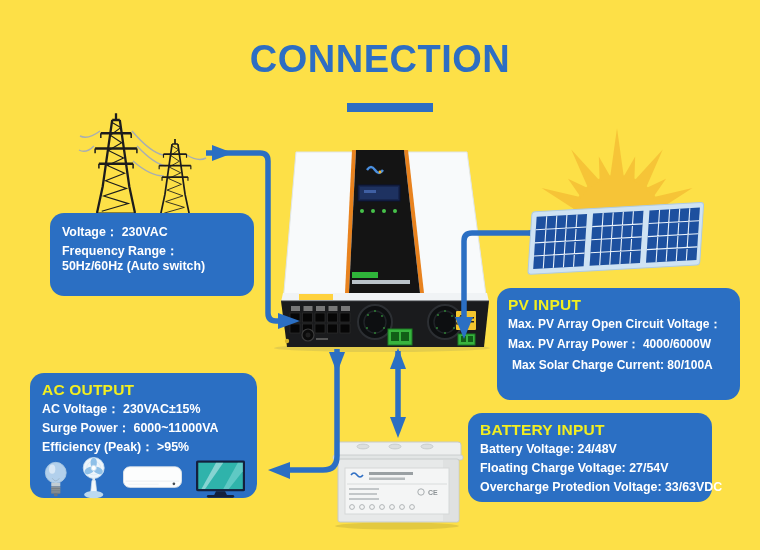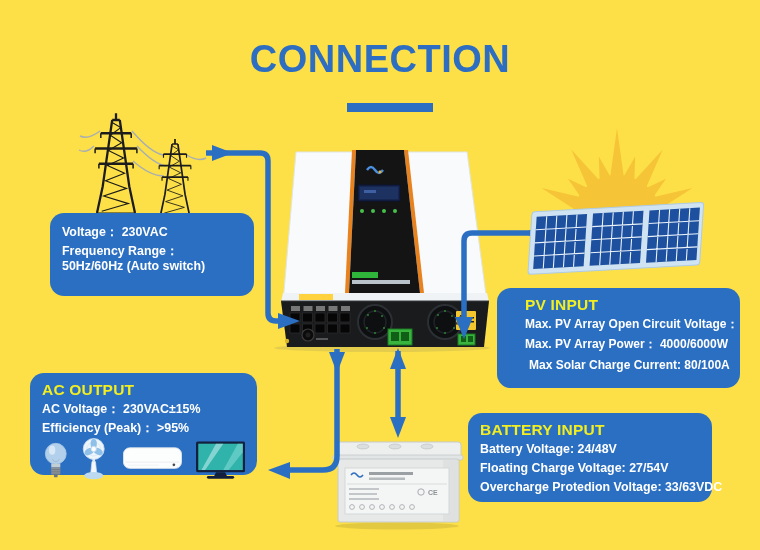--- a/index.html
+++ b/index.html
@@ -13,22 +13,22 @@
   .towers{left:78px;top:110px;z-index:2;}
   .sunpanel{left:525px;top:120px;z-index:4;}
   .inverter{left:270px;top:138px;z-index:2;}
   .battery{left:331px;top:438px;z-index:2;}
   .info-box{position:absolute;background:#2b6fc3;border-radius:14px;color:#ffffff;
             box-sizing:border-box;z-index:5;}
   .info-box h2{margin:0 0 3px 0;font-size:15.5px;font-weight:800;color:#f2ee20;letter-spacing:.2px;}
   .spec{font-size:12.4px;font-weight:700;line-height:1.2;margin-top:4px;white-space:nowrap;}
   .spec.tight{margin-top:0;}
   .box-ac-input{left:50px;top:213px;width:204px;height:83px;padding:8px 12px;}
-  .box-ac-output{left:30px;top:373px;width:227px;height:102px;padding:8px 12px 6px;}
-  .box-pv-input{left:497px;top:288px;width:243px;height:100px;padding:8px 28px;}
+  .box-ac-output{left:30px;top:373px;width:227px;height:125px;padding:8px 12px 6px;}
+  .box-pv-input{left:497px;top:288px;width:243px;height:112px;padding:8px 11px;}
   .box-pv-input .spec{font-size:12px;}
   .box-battery-input{left:468px;top:413px;width:244px;height:89px;padding:8px 12px;}
   .icon-row{display:flex;align-items:flex-end;margin-top:2px;padding-left:2px;}
   .icon-row svg{display:block;}
   .gap10{margin-left:10px;} .gap14{margin-left:14px;}
   .ac-lift{margin-bottom:9px;}
 </style>
 </head>
 <body>
 
@@ -222,20 +222,21 @@
 
   <div class="info-box box-ac-input">
     <div class="spec">Voltage： 230VAC</div>
     <div class="spec">Frequency Range：</div>
     <div class="spec tight">50Hz/60Hz (Auto switch)</div>
   </div>
 
   <div class="info-box box-ac-output">
     <h2>AC OUTPUT</h2>
     <div class="spec tight">AC Voltage： 230VAC±15%</div>
+    <div class="spec">Surge Power： 6000~11000VA</div>
     <div class="spec">Efficiency (Peak)： &gt;95%</div>
     <div class="icon-row">
       <svg width="24" height="38" viewBox="0 0 26 42">
         <circle cx="13" cy="13" r="11.5" fill="#d5e8f6" fill-opacity="0.8" stroke="#a8c8e2"></circle>
         <ellipse cx="9" cy="9" rx="3.5" ry="5" fill="#ffffff" opacity="0.5"></ellipse>
         <path d="M9,19 q4,6 8,0" stroke="#9fb6c9" fill="none"></path>
         <rect x="8" y="24" width="10" height="4" fill="#c2cdd4"></rect>
         <rect x="8" y="28" width="10" height="8" rx="1" fill="#8b9298"></rect>
         <path d="M8,30.5 h10 M8,33 h10 M8,35.5 h10" stroke="#6d747a" stroke-width="0.8"></path>
         <rect x="11" y="36" width="4" height="3" rx="1" fill="#6d747a"></rect>

